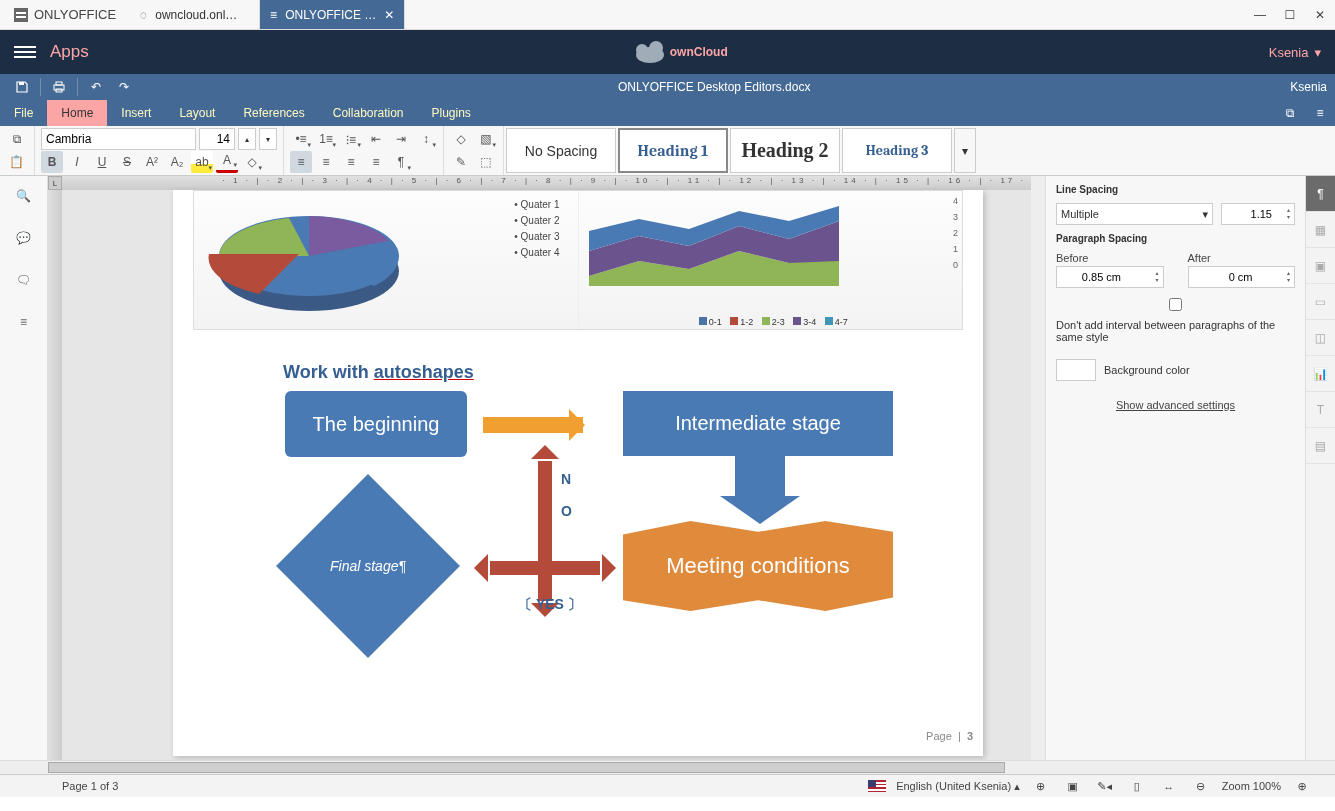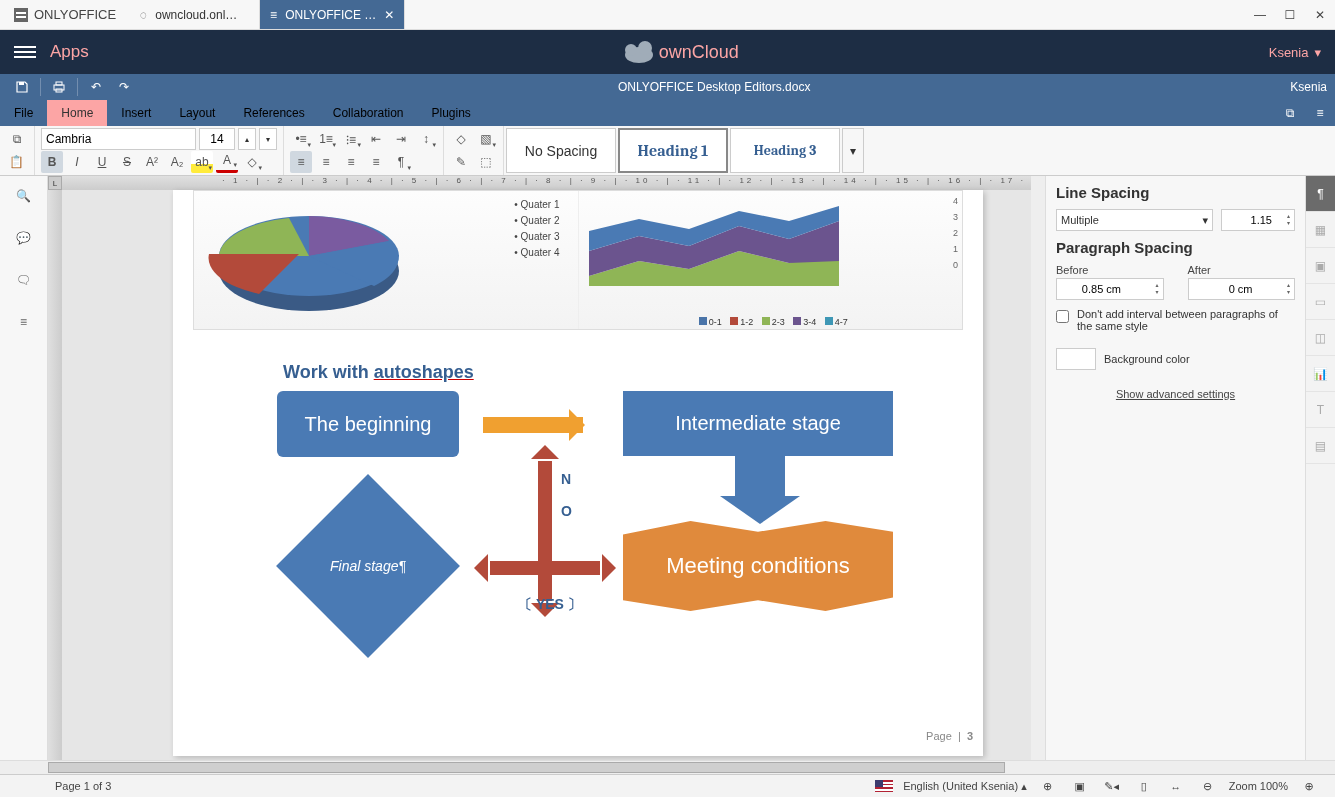--- a/index.html
+++ b/index.html
@@ -13,47 +13,47 @@
 .titlebar-tab .close { margin-left: auto; font-size: 12px; cursor: pointer; }
 .titlebar-spacer { flex: 1; }
 .winctrls { display: flex; }
 .winctrls > div { width: 30px; display: flex; align-items: center; justify-content: center; cursor: pointer; color: #444; }
 
 
 .oc-header { height: 44px; background: #1d2d44; color: #fca5a5; display: flex; align-items: center; padding: 0 14px; }
 .oc-hamburger { width: 22px; display: flex; flex-direction: column; gap: 3px; margin-right: 14px; cursor: pointer; }
 .oc-hamburger span { height: 2px; background: #fff; }
 .oc-apps { font-size: 17px; font-weight: 300; }
-.oc-center { flex: 1; display: flex; justify-content: center; align-items: center; font-size: 18px; }
+.oc-center { flex: 1; display: flex; justify-content: center; align-items: center; font-size: 12px; font-weight: bold; }
 .oc-user { font-size: 13px; display: flex; align-items: center; gap: 6px; }
 
 
 .qa-bar { height: 26px; background: #446994; color: #fff; display: flex; align-items: center; padding: 0 8px; font-size: 12px; }
 .qa-icon { width: 28px; height: 26px; display: flex; align-items: center; justify-content: center; cursor: pointer; }
 .qa-sep { width: 1px; height: 18px; background: rgba(255,255,255,0.25); margin: 0 4px; }
 .qa-center { flex: 1; text-align: center; }
 .qa-right { }
 
 
 .menubar { height: 26px; background: #446994; display: flex; align-items: stretch; }
-.menu-item { padding: 0 14px; display: flex; align-items: center; color: #000000; font-size: 12px; cursor: pointer; }
+.menu-item { padding: 0 14px; display: flex; align-items: center; color: #fef9c3; font-size: 12px; cursor: pointer; }
 .menu-item.active { background: #fca5a5; color: #333; }
 .menu-spacer { flex: 1; }
 .menu-right-icon { width: 30px; display: flex; align-items: center; justify-content: center; color: #fff; cursor: pointer; }
 
 
 .ribbon { height: 50px; background: #f7f7f7; border-bottom: 1px solid #ccc; display: flex; align-items: stretch; }
 .ribbon-group { display: flex; flex-direction: column; justify-content: center; padding: 2px 6px; border-right: 1px solid #ddd; }
 .ribbon-row { display: flex; align-items: center; gap: 3px; height: 24px; }
 .ribbon-btn { width: 22px; height: 22px; display: flex; align-items: center; justify-content: center; cursor: pointer; border-radius: 2px; color: #555; position: relative; }
 .ribbon-btn.active { background: #d0d8e0; }
 .ribbon-btn .drop { font-size: 7px; position: absolute; right: 1px; bottom: 1px; }
 .ribbon-input { height: 22px; border: 1px solid #ccc; padding: 0 4px; font-size: 12px; }
 .font-name { width: 155px; }
-.font-size { width: 36px; text-align: center; }
+.font-size { width: 36px; text-align: right; }
 .spin-btn { width: 18px; height: 22px; border: 1px solid #ccc; display: flex; align-items: center; justify-content: center; cursor: pointer; background: #fff; font-size: 8px; }
 
 .styles-gallery { display: flex; flex: 1; align-items: stretch; padding: 2px; gap: 2px; }
 .style-item { flex: 0 0 110px; border: 1px solid #ccc; background: #fff; display: flex; align-items: center; justify-content: center; cursor: pointer; font-size: 14px; overflow: hidden; white-space: nowrap; }
 .style-item.selected { outline: 2px solid #888; outline-offset: -2px; }
 .style-expand { width: 22px; border: 1px solid #ccc; display: flex; align-items: center; justify-content: center; cursor: pointer; }
 
 
 .main { display: flex; height: 584px; }
 .left-sidebar { width: 48px; background: #f7f7f7; border-right: 1px solid #ddd; display: flex; flex-direction: column; align-items: center; padding-top: 8px; gap: 18px; }
@@ -96,44 +96,44 @@
 .cross-h::before { content: ''; position: absolute; left: -16px; top: -7px; border: 14px solid transparent; border-right-color: #b34a3a; border-left: none; }
 .cross-h::after { content: ''; position: absolute; right: -16px; top: -7px; border: 14px solid transparent; border-left-color: #b34a3a; border-right: none; }
 .label-no { position: absolute; font-size: 14px; font-weight: bold; color: #365f91; writing-mode: horizontal-tb; }
 .label-yes { position: absolute; font-size: 14px; font-weight: bold; color: #365f91; }
 .page-footer { position: absolute; bottom: 14px; right: 10px; font-size: 11px; color: #888; }
 
 
 .right-panel { width: 260px; background: #f7f7f7; border-left: 1px solid #ddd; padding: 8px 10px; font-size: 11px; display: flex; flex-direction: column; gap: 8px; position: relative; }
 .rt-icon { height: 36px; display: flex; align-items: center; justify-content: center; cursor: pointer; color: #aaa; border-bottom: 1px solid #e4e4e4; }
 .rt-icon.active { background: #6b6b6b; color: #fff; }
-.panel-label { font-weight: bold; font-size: 15px; color: #333; }
+.panel-label { font-weight: bold; font-size: 10px; color: #333; }
 .panel-row { display: flex; gap: 8px; align-items: center; }
 .panel-select { flex: 1; height: 22px; border: 1px solid #ccc; background: #fff; padding: 0 4px; display: flex; align-items: center; justify-content: space-between; cursor: pointer; }
 .panel-input { width: 74px; height: 22px; border: 1px solid #ccc; background: #fff; display: flex; align-items: center; padding: 4px 4px; }
 .panel-input input { border: none; width: 46px; text-align: right; font-size: 11px; outline: none; }
 .panel-input .spins { display: flex; flex-direction: column; margin-left: auto; font-size: 6px; line-height: 7px; color: #666; cursor: pointer; }
 .panel-sub { display: flex; gap: 24px; }
 .panel-sub > div { flex: 1; }
 .panel-sub-label { font-size: 11px; color: #444; margin-bottom: 2px; }
-.checkbox-row { display: flex; gap: 8px; align-items: flex-start; }
+.checkbox-row { display: flex; gap: 8px; align-items: center; flex-direction: column; }
 .checkbox-row input { margin-top: 2px; }
 .color-swatch { width: 40px; height: 22px; border: 1px solid #ccc; background: #fff; cursor: pointer; }
 .adv-link { text-decoration: underline; color: #444; cursor: pointer; margin-top: 10px; text-align: center; }
 
 .rtab-column { width: 30px; background: #f3f3f3; border-left: 1px solid #ddd; display: flex; flex-direction: column; }
 
 
 .hscroll { height: 14px; background: #eee; border-top: 1px solid #ddd; display: flex; }
 .hscroll-left { width: 48px; }
 .hscroll-track { flex: 1; position: relative; }
 .hscroll-thumb { position: absolute; left: 0; right: 40px; top: 1px; bottom: 1px; background: #cfcfcf; border: 1px solid #aaa; }
 
 
-.statusbar { height: 23px; background: #f3f3f3; border-top: 1px solid #ccc; display: flex; align-items: center; padding: 0 15px; font-size: 11px; color: #444; gap: 10px; }
+.statusbar { height: 23px; background: #f3f3f3; border-top: 1px solid #ccc; display: flex; align-items: center; padding: 0 22px; font-size: 11px; color: #444; gap: 10px; }
 .statusbar .spacer { flex: 1; }
 .status-btn { width: 22px; height: 18px; display: flex; align-items: center; justify-content: center; cursor: pointer; border: 1px solid transparent; }
 .flag { width: 18px; height: 12px; background: linear-gradient(to bottom, #b22234 0 15%, #fff 15% 30%, #b22234 30% 45%, #fff 45% 60%, #b22234 60% 75%, #fff 75% 90%, #b22234 90% 100%); position: relative; }
 .flag::before { content: ''; position: absolute; left: 0; top: 0; width: 8px; height: 7px; background: #3c3b6e; }
 
 svg { display: block; }
 </style>
 </head>
 <body>
 
@@ -278,20 +278,21 @@
       <div class="ribbon-btn">▧<span class="drop">▾</span></div>
     </div>
     <div class="ribbon-row">
       <div class="ribbon-btn">✎</div>
       <div class="ribbon-btn">⬚</div>
     </div>
   </div>
   <div class="styles-gallery">
     <div class="style-item">No Spacing</div>
     <div class="style-item selected" style="font-family:Cambria,serif;font-weight:bold;color:#365f91;font-size:16px">Heading 1</div>
+    <div class="style-item" style="font-family:Georgia,serif;font-weight:bold;font-size:20px">Heading 2</div>
     <div class="style-item" style="font-family:Cambria,serif;font-weight:bold;color:#365f91">Heading 3</div>
     <div class="style-expand">▾</div>
   </div>
 </div>
 
 <div class="main">
   <div class="left-sidebar">
     <div class="sb-icon">🔍</div>
     <div class="sb-icon">💬</div>
     <div class="sb-icon">🗨</div>
@@ -345,21 +346,21 @@
             <span class="lg" style="background:#3e97b5"></span><span>4-7</span>
           </div>
         </div>
       </div>
 
       <div class="section-title">
         <span>Work with </span><span class="u">autoshapes</span>
       </div>
 
       <div class="shapes-canvas">
-        <div class="shape-box" style="left:4px;top:0;width:182px;height:66px">
+        <div class="shape-box" style="left:12px;top:0;width:182px;height:66px">
             <span>The beginning</span>
           </div>
         <div class="shape-box" style="left:350px;top:0;width:270px;height:65px;border-radius:0">
             <span>Intermediate stage</span>
           </div>
         <div class="arrow-right-orange" style="left:210px;top:26px"></div>
         <div class="big-down-arrow" style="left:462px;top:65px"></div>
 
         <div class="cross-v" style="left:265px;top:70px"></div>
         <div class="cross-h" style="left:217px;top:170px"></div>

